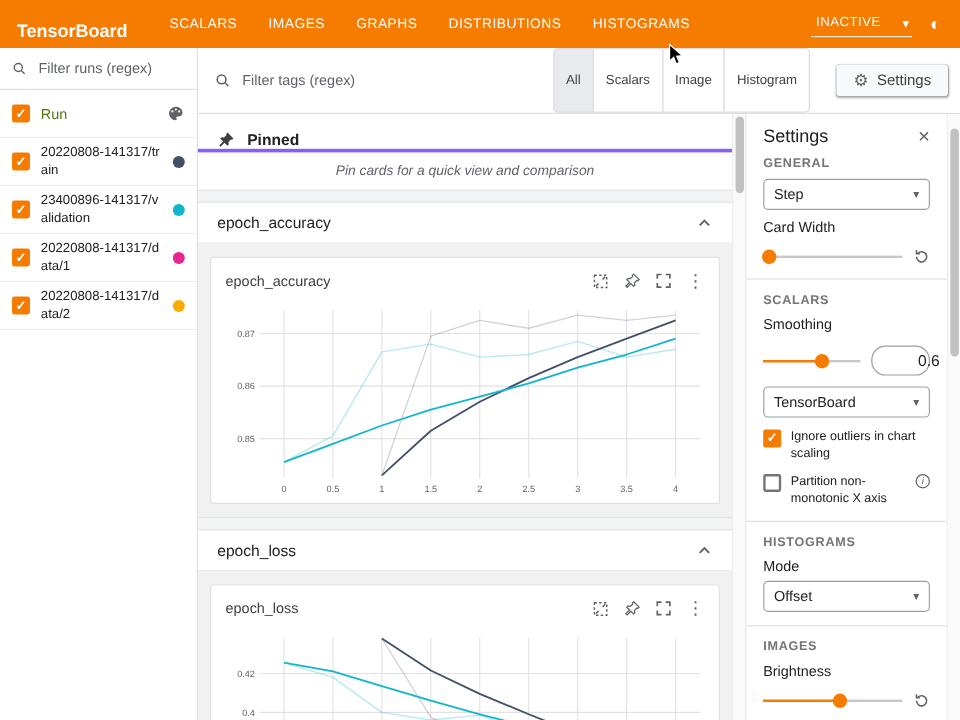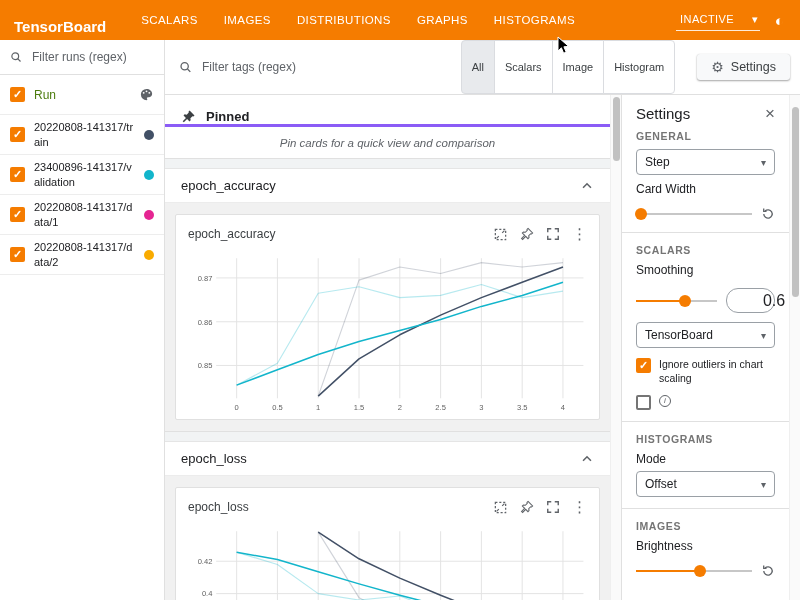--- a/index.html
+++ b/index.html
@@ -86,40 +86,40 @@
   .sp-label { font-size:12px; color:#202124; margin:7px 0 5px; }
   .select { border:1px solid #9aa0a6; border-radius:4px; height:26px; display:flex; align-items:center;
     justify-content:space-between; padding:0 8px; font-size:12px; color:#202124; cursor:pointer; background:#fff; }
   .select .caret { color:#5f6368; font-size:10px; }
   .slider-row { display:flex; align-items:center; gap:9px; margin:11px 0 9px; }
   .slider { position:relative; height:2px; background:#c7c7c7; flex:1; cursor:pointer; }
   .slider .fill { position:absolute; left:0; top:0; height:2px; background:#f57c00; }
   .slider .thumb { position:absolute; top:50%; width:12px; height:12px; border-radius:50%; background:#f57c00;
     transform:translate(-50%,-50%); cursor:pointer; }
   .num-box { border:1px solid #9aa0a6; border-radius:12px; width:36px; height:25px; display:flex;
-    align-items:center; justify-content:center; font-size:16px; flex:0 0 36px;padding-left:47px; }
+    align-items:center; justify-content:center; font-size:13px; flex:0 0 36px;padding-left:47px; }
   .check-row { display:flex; align-items:flex-start; gap:8px; margin:10px 0; font-size:10.5px; line-height:1.3; color:#202124; }
   .sp-divider { border-top:1px solid #e0e0e0; margin:11px -14px; }
   .info-circle { width:12px; height:12px; border:1px solid #5f6368; border-radius:50%; color:#5f6368;
     font-size:8px; font-style:italic; display:inline-flex; align-items:center; justify-content:center; flex:0 0 12px; cursor:pointer; }
 
   .mouse-cursor { position:absolute; left:557px; top:36px; width:13px; height:19px; z-index:99; pointer-events:none; }
 </style>
 </head>
 <body>
 
 <div class="app">
 
   <header class="topbar">
     <div class="logo">TensorBoard</div>
     <nav class="nav">
       <div class="nav-item">SCALARS</div>
       <div class="nav-item">IMAGES</div>
+      <div class="nav-item">GRAPHS</div>
       <div class="nav-item">DISTRIBUTIONS</div>
-      <div class="nav-item">GRAPHS</div>
       <div class="nav-item">HISTOGRAMS</div>
     </nav>
     <div class="topbar-right">
       <div class="status-select">
         <span>INACTIVE</span>
         <span>▾</span>
       </div>
       <span class="hdr-icon">◐</span>
 
     </div>
@@ -377,20 +377,21 @@
           <div class="select">
             <span>TensorBoard</span>
             <span class="caret">▾</span>
           </div>
           <div class="check-row">
             <span class="checkbox">✓</span>
             <span>Ignore outliers in chart scaling</span>
           </div>
           <div class="check-row">
             <span class="checkbox unchecked">✓</span>
+            <span>Partition non-monotonic X axis</span>
             <span class="info-circle">i</span>
           </div>
 
           <div class="sp-divider"></div>
 
           <div class="sp-section-label">HISTOGRAMS</div>
           <div class="sp-label">Mode</div>
           <div class="select">
             <span>Offset</span>
             <span class="caret">▾</span>

